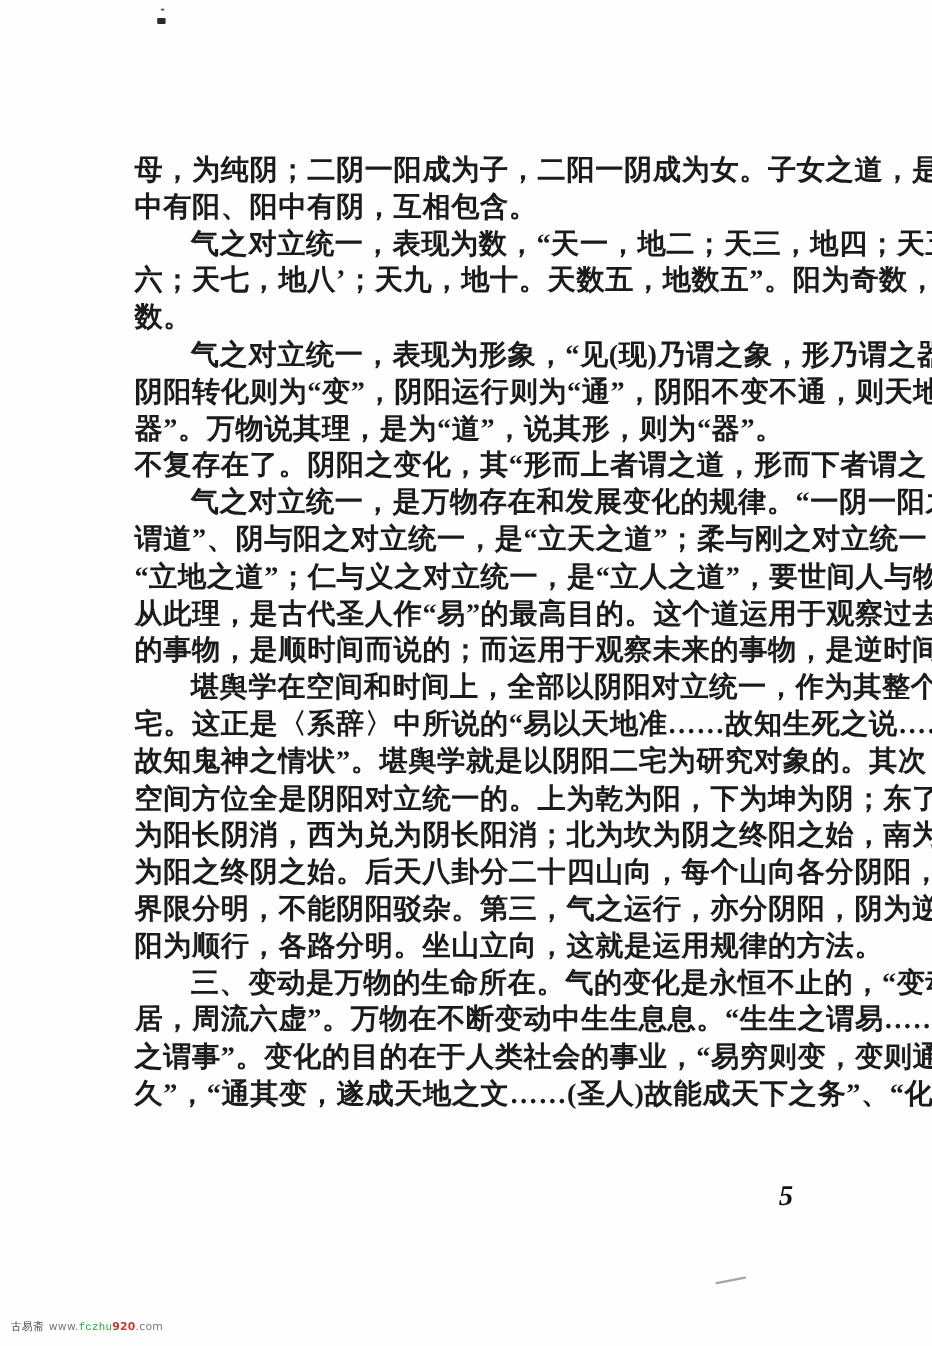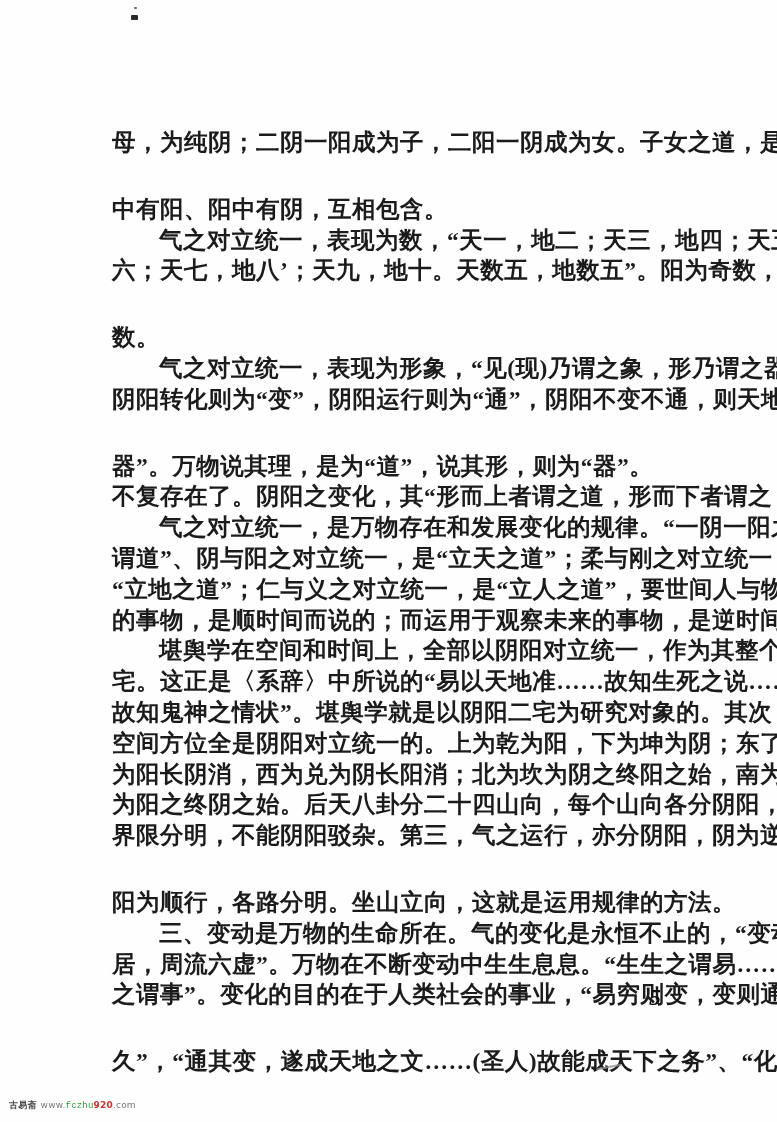--- a/index.html
+++ b/index.html
@@ -26,21 +26,20 @@
     font-weight: 600;
     letter-spacing: 0.5px;
     text-align: justify;
     text-align-last: justify;
     white-space: nowrap;
     overflow: visible;
   }
   .line.endline {
     text-align: left;
     text-align-last: left;
-    margin-top: 36px;
   }
   .line.indent {
     text-indent: 47px;
   }
   .page-number {
     position: absolute;
     left: 649px;
     top: 984px;
     font-size: 24px;
     font-weight: 700;
@@ -50,21 +49,21 @@
   }
   .watermark {
     position: absolute;
     left: 9px;
     top: 1099px;
     font-size: 9px;
     font-family: "DejaVu Sans", "Liberation Sans", sans-serif;
     letter-spacing: 0.2px;
     white-space: nowrap;
   }
-  .wm-name  { color: #4a4a4a; font-weight: 700; margin-right: 4px; }
+  .wm-name  { color: #4a4a4a; font-weight: 400; margin-right: 4px; }
   .wm-gray  { color: #7a7a7a; }
   .wm-green { color: #2f9e3f; font-family: Liberation Mono, monospace; }
   .wm-red   { color: #d0342c; font-weight: bold; }
   .speck {
     position: absolute;
     background: #2a2a2a;
     border-radius: 1px;
   }
   .speck-1 { left: 134px; top: 7px;  width: 3px; height: 2px; opacity: .7; }
   .speck-2 { left: 131px; top: 15px; width: 7px; height: 5px; }
@@ -94,20 +93,21 @@
       <div class="line indent">气之对立统一，表现为数，“天一，地二；天三，地四；天五，地</div>
       <div class="line">六；天七，地八’；天九，地十。天数五，地数五”。阳为奇数，阴为偶</div>
       <div class="line endline">数。</div>
       <div class="line indent">气之对立统一，表现为形象，“见(现)乃谓之象，形乃谓之器”，</div>
       <div class="line">阴阳转化则为“变”，阴阳运行则为“通”，阴阳不变不通，则天地就</div>
       <div class="line endline">器”。万物说其理，是为“道”，说其形，则为“器”。</div>
       <div class="line">不复存在了。阴阳之变化，其“形而上者谓之道，形而下者谓之</div>
       <div class="line indent">气之对立统一，是万物存在和发展变化的规律。“一阴一阳之</div>
       <div class="line">谓道”、阴与阳之对立统一，是“立天之道”；柔与刚之对立统一，是</div>
       <div class="line">“立地之道”；仁与义之对立统一，是“立人之道”，要世间人与物顺</div>
+      <div class="line">从此理，是古代圣人作“易”的最高目的。这个道运用于观察过去</div>
       <div class="line">的事物，是顺时间而说的；而运用于观察未来的事物，是逆时间而</div>
       <div class="line indent">堪舆学在空间和时间上，全部以阴阳对立统一，作为其整个体</div>
       <div class="line">宅。这正是〈系辞〉中所说的“易以天地准……故知生死之说……</div>
       <div class="line">故知鬼神之情状”。堪舆学就是以阴阳二宅为研究对象的。其次，</div>
       <div class="line">空间方位全是阴阳对立统一的。上为乾为阳，下为坤为阴；东了震</div>
       <div class="line">为阳长阴消，西为兑为阴长阳消；北为坎为阴之终阳之始，南为离</div>
       <div class="line">为阳之终阴之始。后天八卦分二十四山向，每个山向各分阴阳，其</div>
       <div class="line">界限分明，不能阴阳驳杂。第三，气之运行，亦分阴阳，阴为逆行，</div>
       <div class="line endline">阳为顺行，各路分明。坐山立向，这就是运用规律的方法。</div>
       <div class="line indent">三、变动是万物的生命所在。气的变化是永恒不止的，“变动不</div>

